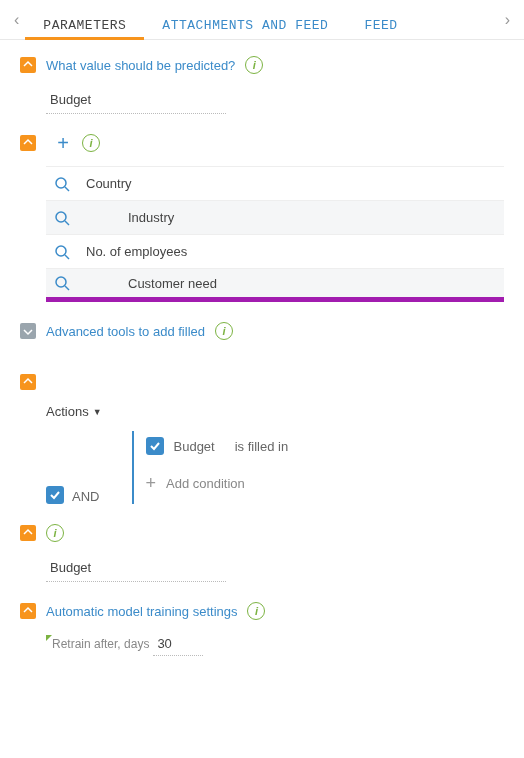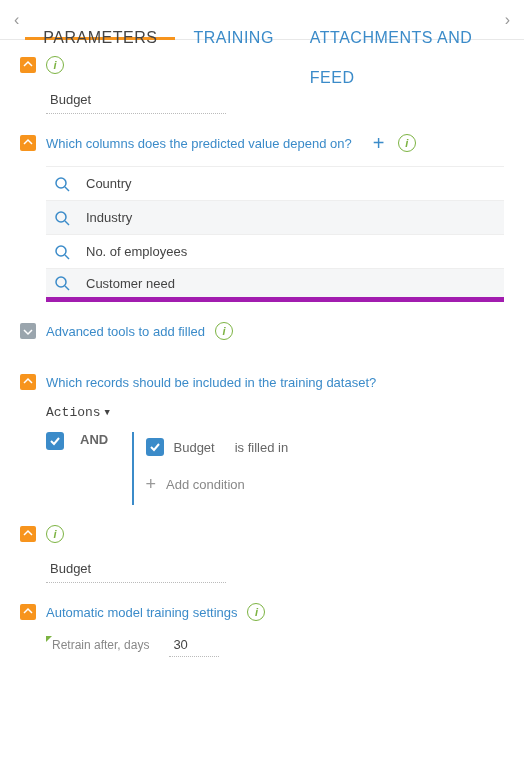--- a/index.html
+++ b/index.html
@@ -1,84 +1,84 @@
 <!DOCTYPE html>
 <html><head>
 <meta charset="utf-8">
 <style>
 * { box-sizing: border-box; margin: 0; padding: 0; }
 body { font-family: 'Segoe UI', Arial, sans-serif; font-size: 13px; color: #444; background: #fff; width: 524px; }
 .tabs { display: flex; align-items: center; border-bottom: 1px solid #e8e8e8; padding: 0 8px; height: 40px; }
 .tab-scroll { color: #999; font-size: 16px; padding: 0 6px; cursor: pointer; }
-.tab { padding: 18px 18px; height: 40px; line-height: 40px; font-size: 16px; letter-spacing: 0.5px; color: #3b8bc9; cursor: pointer; }
+.tab { padding: 6px 18px; height: 40px; line-height: 40px; font-size: 13px; letter-spacing: 0.5px; color: #3b8bc9; cursor: pointer; font-family: Liberation Mono, monospace; }
 .tab.active { color: #444; border-bottom: 3px solid #f7941d; font-weight: 500; }
 .section { padding: 16px 20px 4px 20px; }
 .section-header { display: flex; align-items: center; gap: 10px; margin-bottom: 14px; }
 .collapse-btn { width: 16px; height: 16px; background: #f7941d; border-radius: 2px; display: flex; align-items: center; justify-content: center; cursor: pointer; flex-shrink: 0; }
 .collapse-btn.grey { background: #9aa5ad; }
 .collapse-btn svg { width: 10px; height: 10px; }
 .section-title { color: #3b8bc9; font-size: 13px; flex: 0 1 auto; }
 .info-icon { width: 18px; height: 18px; border: 1.5px solid #7cb342; border-radius: 50%; display: flex; align-items: center; justify-content: center; color: #7cb342; font-size: 11px; font-weight: bold; font-style: italic; cursor: pointer; flex-shrink: 0; }
 .plus-icon { width: 18px; height: 18px; display: flex; align-items: center; justify-content: center; color: #3b8bc9; font-size: 20px; font-weight: 300; cursor: pointer; margin-left: 8px; }
 .field-value { margin-left: 26px; padding: 4px 4px 6px 4px; border-bottom: 1px dotted #bbb; font-size: 13px; color: #444; display: inline-block; min-width: 180px; }
 .column-list { margin-left: 26px; margin-top: 10px; }
 .column-row { display: flex; align-items: center; height: 34px; padding: 0 8px; border-top: 1px solid #eee; }
 .column-row:last-child { border-bottom: 5px solid #a21caf; }
-.column-row.alt { background: #f5f6f7; }
+.column-row.alt { background: #f5f6f7; gap: 42px; }
 .lookup-icon { width: 16px; height: 16px; margin-right: 16px; flex-shrink: 0; }
 .filter-block { margin-left: 26px; }
-.actions-dd { font-size: 13px; color: #444; cursor: pointer; display: inline-flex; align-items: center; gap: 4px; margin-bottom: 12px; font-family: Liberation Mono, monospace; }
+.actions-dd { font-size: 13px; color: #444; cursor: pointer; display: inline-flex; align-items: center; gap: 4px; margin-bottom: 12px; }
 .filter-body { display: flex; align-items: stretch; }
-.and-col { display: flex; align-items: flex-start; gap: 16px; width: 86px; font-weight: bold; }
+.and-col { display: flex; align-items: flex-end; gap: 8px; width: 86px; }
 .checkbox { width: 18px; height: 18px; background: #3b8bc9; border-radius: 3px; display: flex; align-items: center; justify-content: center; cursor: pointer; flex-shrink: 0; }
 .checkbox svg { width: 12px; height: 12px; }
 .vline { width: 1.5px; background: #3b8bc9; align-self: stretch; margin: 0 12px 0 0; }
 .conds { display: flex; flex-direction: column; gap: 18px; padding: 6px 0 10px 0; }
 .cond-row { display: flex; align-items: center; gap: 10px; }
 .cond-label { color: #666; font-size: 13px; }
 .add-cond { display: flex; align-items: center; gap: 10px; color: #888; cursor: pointer; }
 .settings-row { display: flex; margin-left: 26px; gap: 30px; align-items: flex-start; }
-.setting { display: flex; align-items: center; gap: 20px; }
+.setting { display: flex; align-items: center; gap: 4px; }
 .setting-label { color: #888; font-size: 12px; position: relative; padding-left: 6px; max-width: 130px; line-height: 1.3; text-align: right; }
 .setting-label::before { content: ''; position: absolute; top: -2px; left: 0; width: 0; height: 0; border-left: 6px solid #7cb342; border-bottom: 6px solid transparent; }
 .setting-value { border-bottom: 1px dotted #bbb; padding: 2px 4px 4px 4px; min-width: 50px; font-size: 13px; }
 .spacer { margin-left: auto; }
 </style>
 </head>
 <body>
 
 <div class="tabs">
   <div class="tab-scroll">‹</div>
   <div class="tab active">PARAMETERS</div>
-  <div class="tab">TRAINING</div>
   <div class="tab">ATTACHMENTS AND FEED</div>
+  <div class="tab">FEED</div>
   <div class="spacer"></div>
   <div class="tab-scroll">›</div>
 </div>
 
 <div class="section">
   <div class="section-header">
     <div class="collapse-btn">
       <svg viewBox="0 0 10 10">
           <path d="M1 6 L5 2 L9 6" stroke="#fff" stroke-width="1.5" fill="none"></path>
         </svg>
     </div>
+    <div class="section-title">What value should be predicted?</div>
     <div class="info-icon">i</div>
   </div>
   <div class="field-value">Budget</div>
 </div>
 
 <div class="section">
   <div class="section-header">
     <div class="collapse-btn">
       <svg viewBox="0 0 10 10">
           <path d="M1 6 L5 2 L9 6" stroke="#fff" stroke-width="1.5" fill="none"></path>
         </svg>
     </div>
-    <div class="section-title">Which columns does the predicted value depend on?</div>
     <div class="plus-icon">+</div>
     <div class="info-icon">i</div>
   </div>
   <div class="column-list">
     <div class="column-row">
       <svg class="lookup-icon" viewBox="0 0 16 16">
           <circle cx="7" cy="7" r="5" stroke="#3b8bc9" stroke-width="1.5" fill="none"></circle>
           <line x1="11" y1="11" x2="15" y2="15" stroke="#3b8bc9" stroke-width="1.5"></line>
         </svg>
       <span>Country</span>
@@ -119,21 +119,20 @@
   </div>
 </div>
 
 <div class="section">
   <div class="section-header">
     <div class="collapse-btn">
       <svg viewBox="0 0 10 10">
           <path d="M1 6 L5 2 L9 6" stroke="#fff" stroke-width="1.5" fill="none"></path>
         </svg>
     </div>
-    <div class="section-title">Which records should be included in the training dataset?</div>
   </div>
   <div class="filter-block">
     <div class="actions-dd">
       <span>Actions</span>
       <span style="font-size:9px;">▼</span>
     </div>
     <div class="filter-body">
       <div class="and-col">
         <div class="checkbox">
           <svg viewBox="0 0 12 12">

